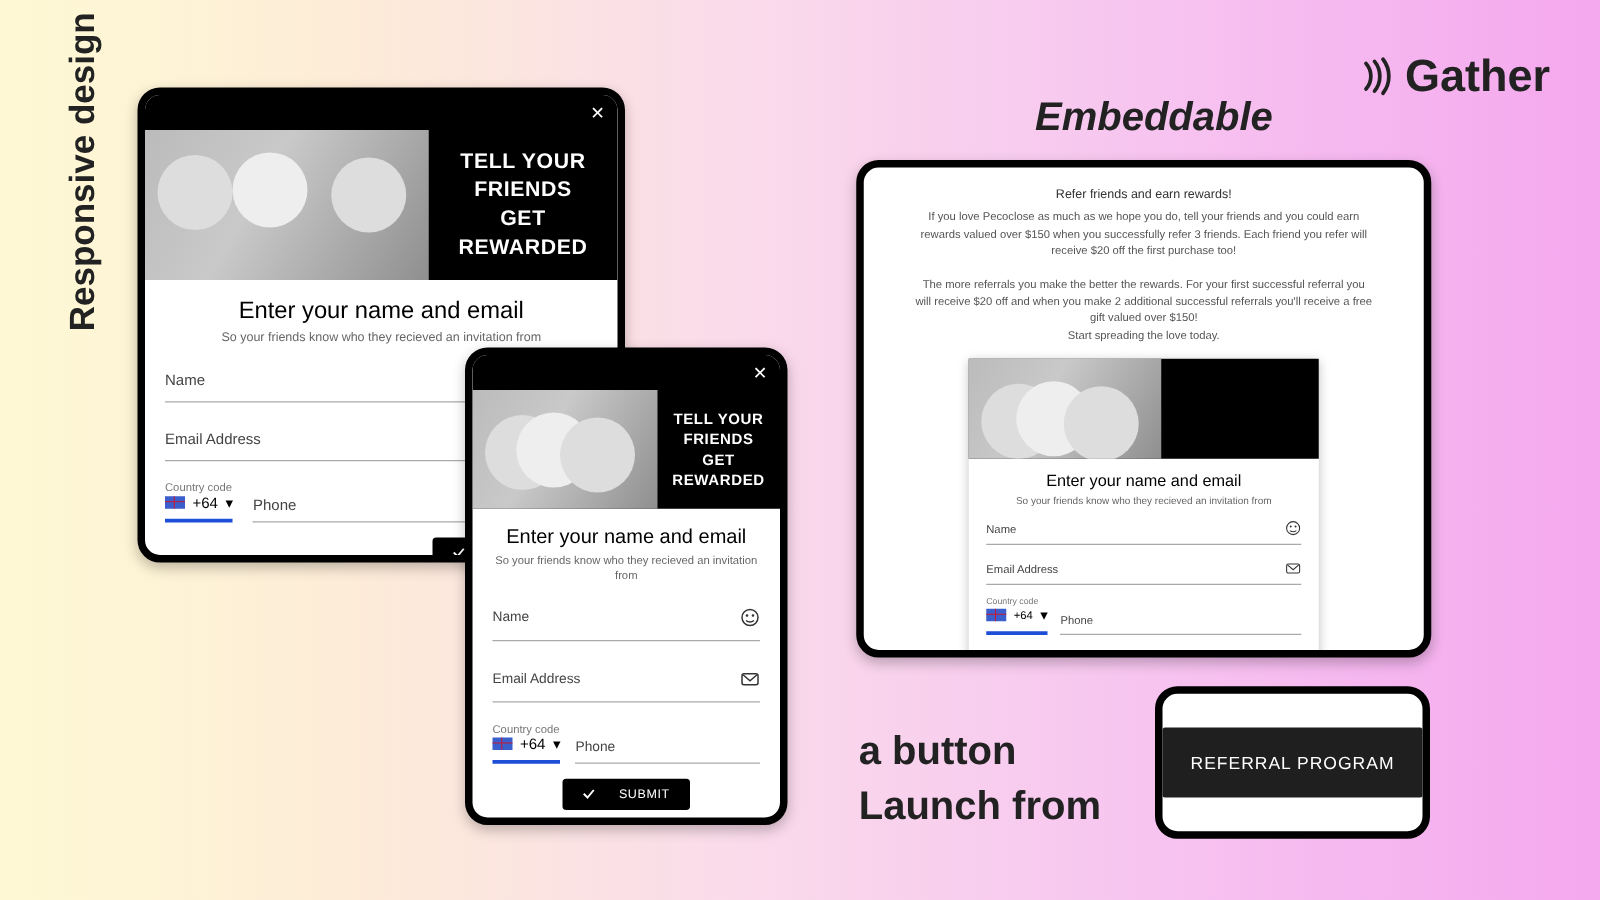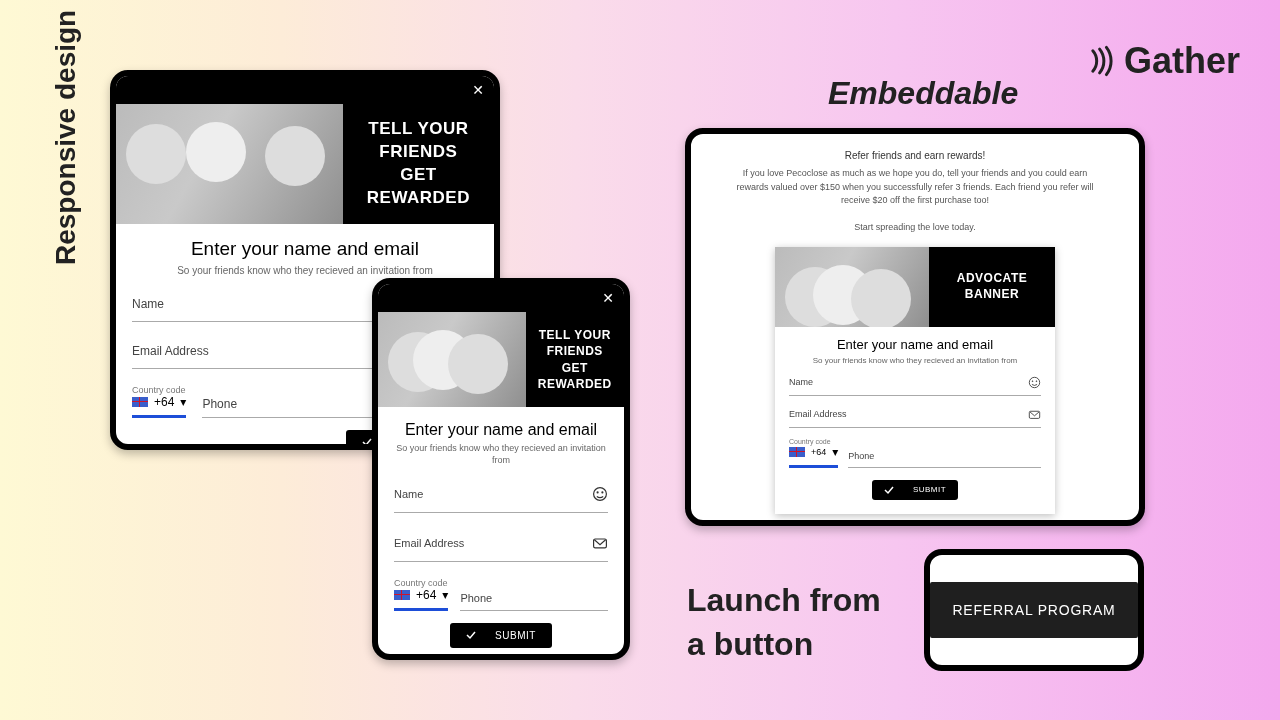--- a/index.html
+++ b/index.html
@@ -167,22 +167,22 @@
     </svg>
   </span>
   <span class="logo-text">Gather</span>
 </div>
 
 <div class="label-responsive">Responsive design</div>
 
 <div class="label-embeddable">Embeddable</div>
 
 <div class="label-launch">
+  <div>a button</div>
   <div>Launch from</div>
-  <div>a button</div>
 </div>
 
 <div id="panel1" class="panel">
   <div class="modal-top">
     <span class="close">✕</span>
   </div>
   <div class="banner">
     <div class="banner-img">
         <div class="face-mid"></div>
       </div>
@@ -288,33 +288,28 @@
       </button>
     </div>
   </div>
 </div>
 
 <div id="panel3" class="panel">
   <div class="intro">
     <h4>Refer friends and earn rewards!</h4>
     <p>If you love Pecoclose as much as we hope you do, tell your friends and you could earn rewards valued over $150 when you successfully refer 3 friends.  Each friend you refer will receive $20 off the first purchase too!</p>
     <br>
+    <p>The more referrals you make the better the rewards. For your first successful referral you will receive $20 off and when you make 2 additional successful referrals you'll receive a free gift valued over $150!</p>
     <p>Start spreading the love today.</p>
   </div>
   <div class="inner">
     <div class="banner">
       <div class="banner-img">
           <div class="face-mid"></div>
         </div>
-      <div class="banner-text">
-        <div>
-          <div>ADVOCATE</div>
-          <div>BANNER</div>
-        </div>
-      </div>
     </div>
     <div class="form">
       <div class="form-title">Enter your name and email</div>
       <div class="form-sub">So your friends know who they recieved an invitation from</div>
 
       <div class="field">
         <span class="field-label">Name</span>
         <span class="end-icon">
           <svg viewBox="0 0 20 20" fill="none" stroke="#333" stroke-width="1.3">
               <circle cx="10" cy="10" r="8"></circle>

